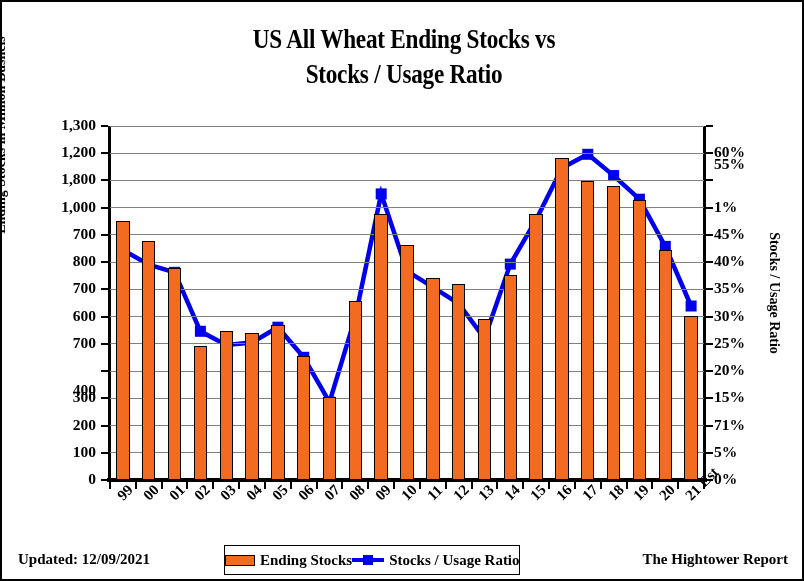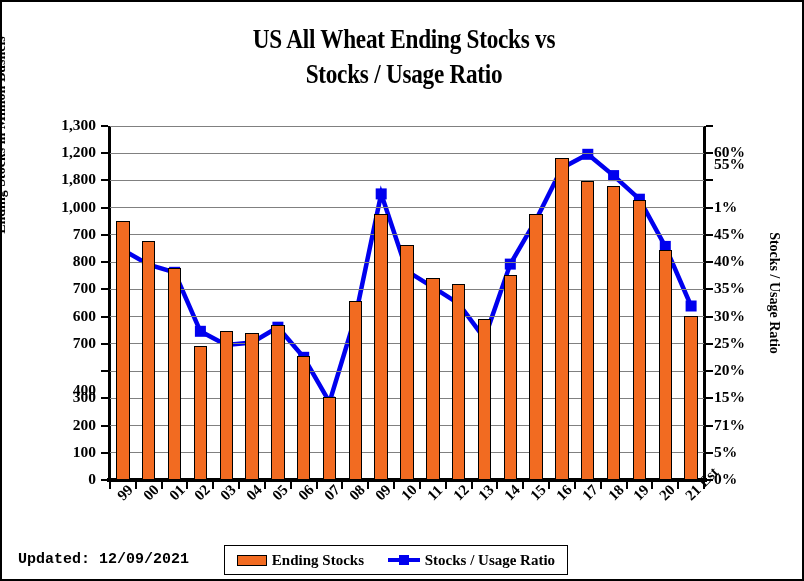--- a/index.html
+++ b/index.html
@@ -112,30 +112,30 @@
     transform:rotate(90deg);
     transform-origin:left top;
     text-align:center;
     font-weight:bold;font-size:14px;color:#000;
     font-family:"Liberation Serif", serif;
   }
   
   .footer-updated{
     position:absolute;left:16px;top:549px;
     font-weight:bold;font-size:15px;color:#000;
-    font-family:Liberation Mono, monospace;
+    font-family:Liberation Serif, serif;
   }
   .footer-source{
     position:absolute;right:14px;top:549px;
     font-weight:bold;font-size:15px;color:#000;
     font-family:"Liberation Serif", serif;
   }
   .legend{
     position:absolute;left:222px;top:543px;
-    width:344px;height:30px;
+    width:296px;height:30px;
     border:1.5px solid #000;
     background:#fff;
     box-sizing:border-box;
     display:flex;align-items:center;justify-content:space-around;
   }
   .legend-item{display:flex;align-items:center;gap:5px;}
   .legend-swatch-bar{
     width:30px;height:11px;background:#F26B21;border:1.5px solid #000;
     box-sizing:border-box;
   }
@@ -294,20 +294,21 @@
     <div class="legend-item">
       <span class="legend-swatch-line">
         <span class="ln"></span>
           <span class="mk"></span>
       </span>
       <span class="legend-label">Stocks / Usage Ratio</span>
     </div>
   </div>
 
   <div class="footer-updated">Updated: 12/09/2021</div>
+  <div class="footer-source">The Hightower Report</div>
 
 <div class="ylab-left" style="top: 468px;">0</div>
     <div class="ylab-right" style="top: 468px;">0%</div>
     <div class="ylab-left" style="top: 440.769px;">100</div>
     <div class="ylab-right" style="top: 440.769px;">5%</div>
     <div class="ylab-left" style="top: 413.538px;">200</div>
     <div class="ylab-right" style="top: 413.538px;">71%</div>
     <div class="ylab-left" style="top: 386.308px;">300</div>
     <div class="ylab-right" style="top: 386.308px;">15%</div>
     <div class="ylab-left" style="top: 379px;">400</div>

